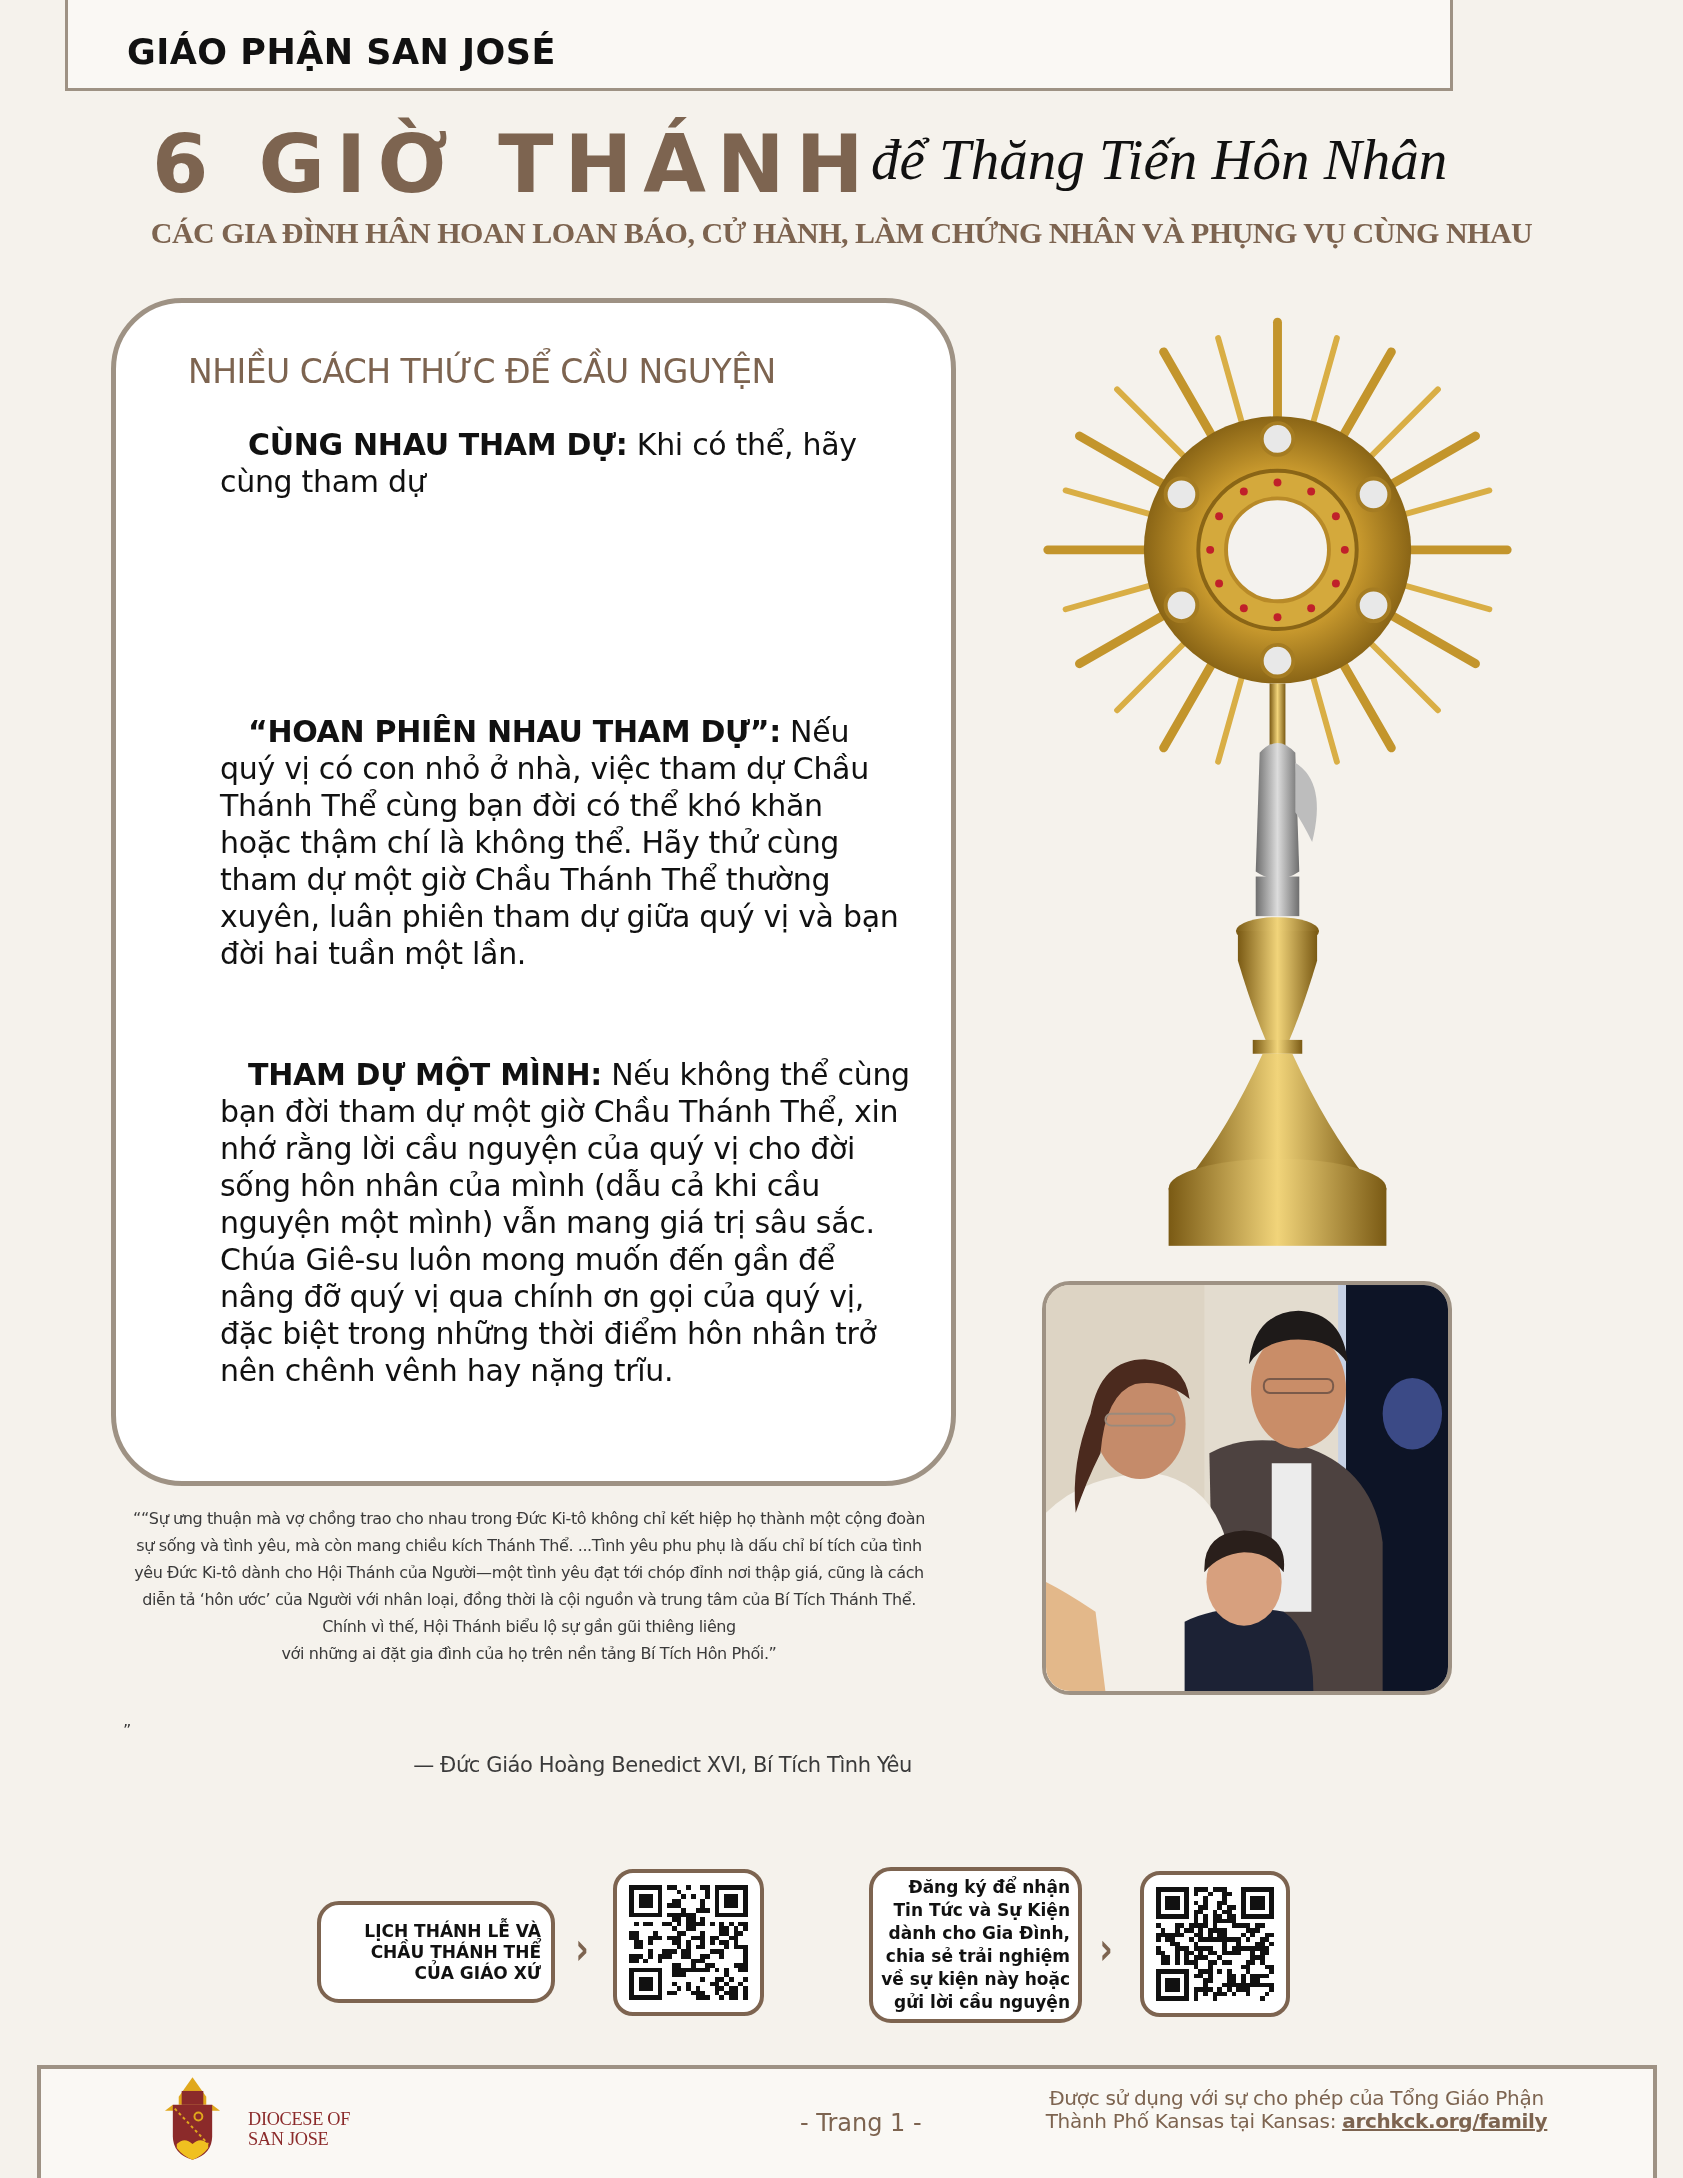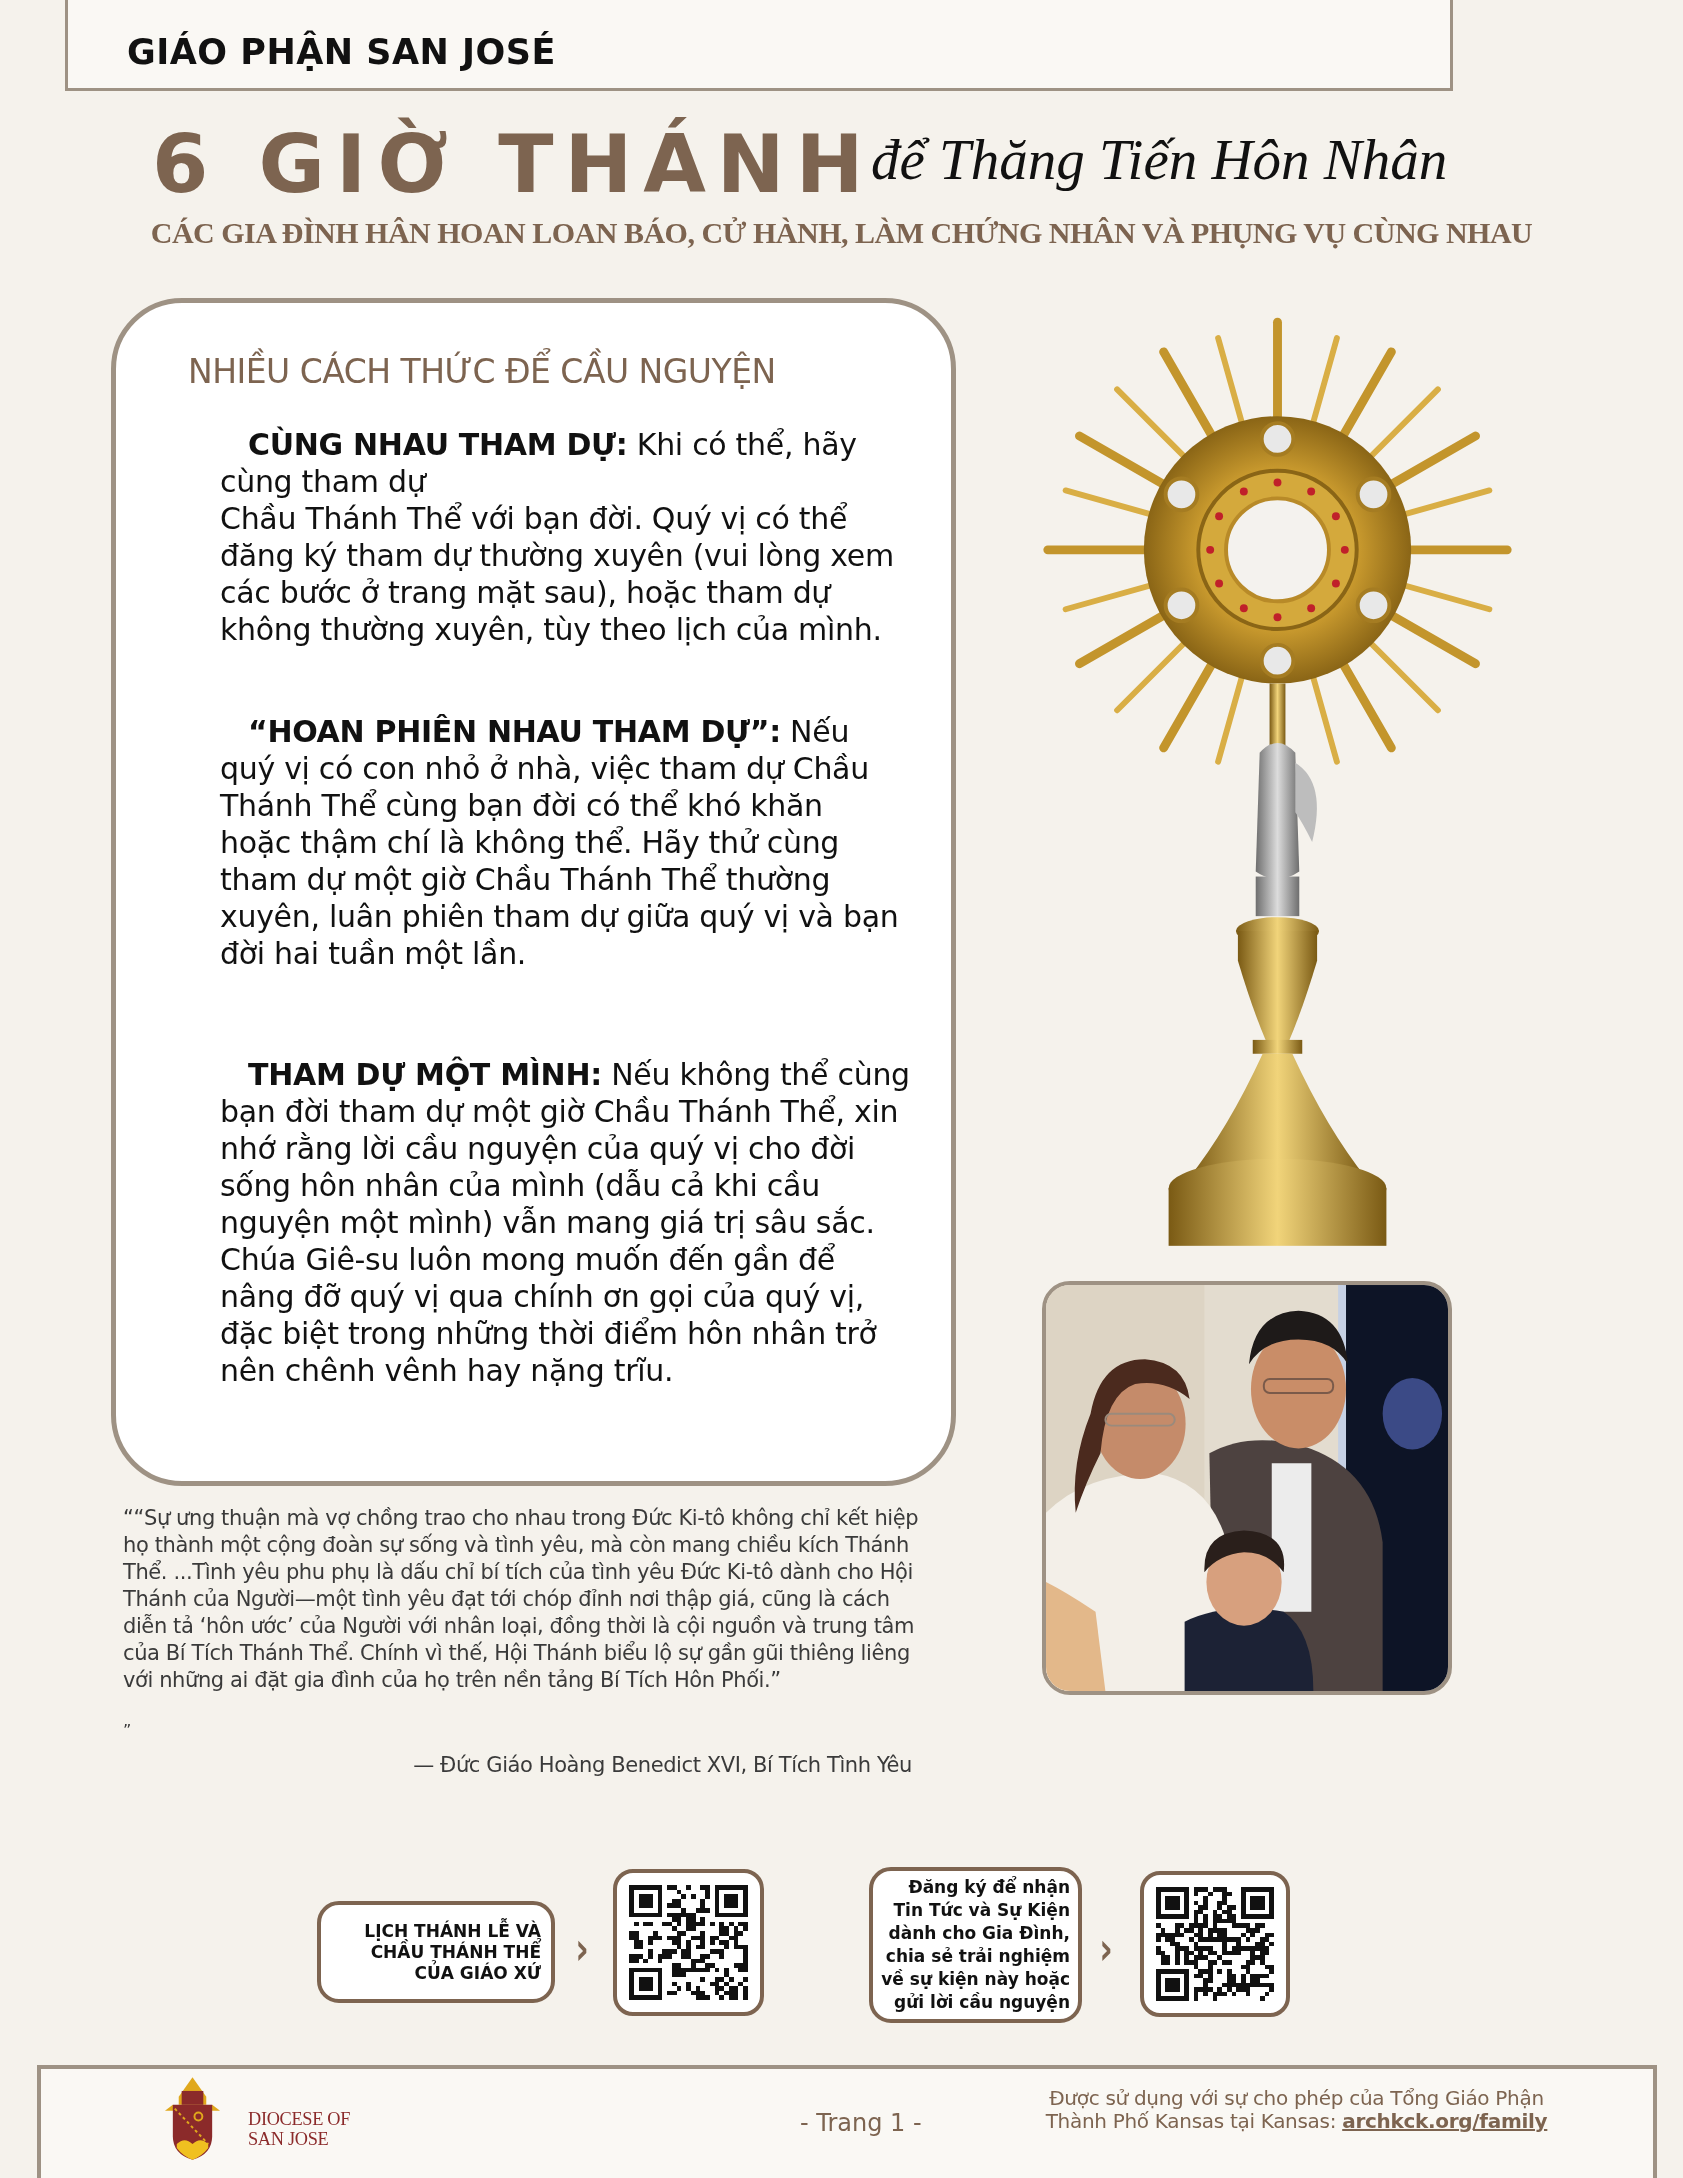--- a/index.html
+++ b/index.html
@@ -74,23 +74,24 @@
     }
     .para b { font-weight: bold; margin-left: 28px; }
     .p1 { top: 426px; }
     .p2 { top: 713px; width: 683px; }
     .p3 { top: 1056px; }
 
     
     .quote {
       left: 123px; top: 1505px; width: 812px;
       font-family: "DejaVu Sans", sans-serif;
-      font-size: 21px; line-height: 27px;
+      font-size: 16px; line-height: 27px;
       color: #3a3a3a;
       letter-spacing: -0.4px;
+      text-align: center;
     }
     .quote-close {
       left: 123px; top: 1721px;
       font-family: "DejaVu Sans", sans-serif;
       font-size: 16px; color: #3a3a3a;
     }
     .quote-attr {
       left: 362px; top: 1753px; width: 550px;
       text-align: right;
       font-family: "DejaVu Sans", sans-serif;
@@ -202,21 +203,20 @@
 <div class="abs title-main">6 GIỜ THÁNH</div>
 <div class="abs title-script">để Thăng Tiến Hôn Nhân</div>
 <div class="abs subtitle">CÁC GIA ĐÌNH HÂN HOAN LOAN BÁO, CỬ HÀNH, LÀM CHỨNG NHÂN VÀ PHỤNG VỤ CÙNG NHAU</div>
 
 <div class="abs card"></div>
 <div class="abs card-heading">NHIỀU CÁCH THỨC ĐỂ CẦU NGUYỆN</div>
 
 <div class="abs para p1">
   <b>CÙNG NHAU THAM DỰ:</b><span> Khi có thể, hãy</span><br>
   <span>cùng tham dự</span><br>
-  <span>Chầu Thánh Thể với bạn đời. Quý vị có thể đăng ký tham dự thường xuyên (vui lòng xem các bước ở trang mặt sau), hoặc tham dự không thường xuyên, tùy theo lịch của mình.</span>
 </div>
 
 <div class="abs para p2">
   <b>“HOAN PHIÊN NHAU THAM DỰ”:</b><span> Nếu quý vị có con nhỏ ở nhà, việc tham dự Chầu Thánh Thể cùng bạn đời có thể khó khăn hoặc thậm chí là không thể. Hãy thử cùng tham dự một giờ Chầu Thánh Thể thường xuyên, luân phiên tham dự giữa quý vị và bạn đời hai tuần một lần.</span>
 </div>
 
 <div class="abs para p3">
   <b>THAM DỰ MỘT MÌNH:</b><span> Nếu không thể cùng bạn đời tham dự một giờ Chầu Thánh Thể, xin nhớ rằng lời cầu nguyện của quý vị cho đời sống hôn nhân của mình (dẫu cả khi cầu nguyện một mình) vẫn mang giá trị sâu sắc. Chúa Giê-su luôn mong muốn đến gần để nâng đỡ quý vị qua chính ơn gọi của quý vị, đặc biệt trong những thời điểm hôn nhân trở nên chênh vênh hay nặng trĩu.</span>
 </div>
 

